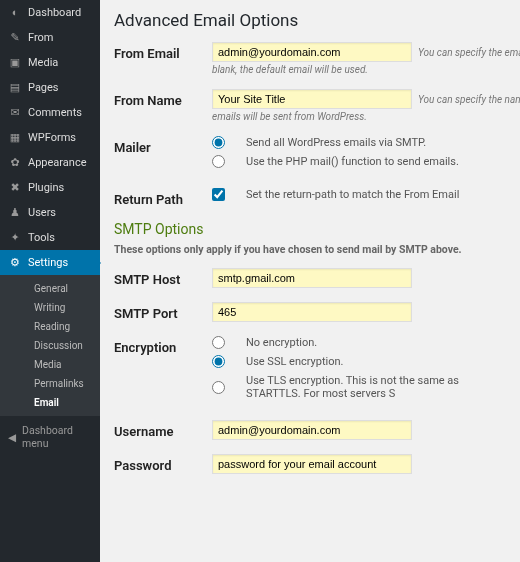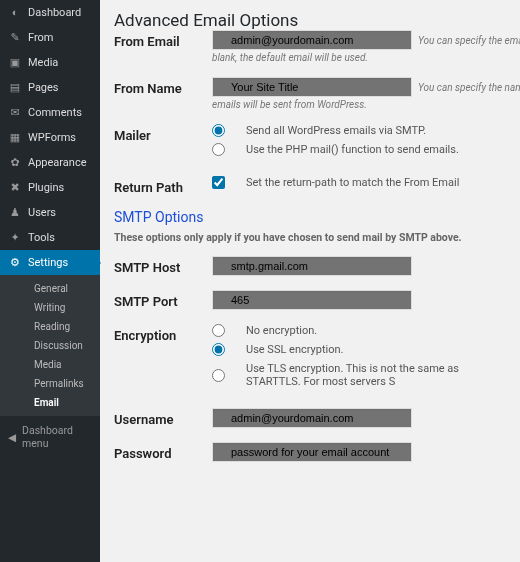--- a/index.html
+++ b/index.html
@@ -8,26 +8,26 @@
 .side-item { display: flex; align-items: center; padding: 6px 8px; color: #ddd; cursor: pointer; gap: 6px; }
 .side-item .ico { width: 14px; text-align: center; color: #999; font-size: 11px; }
 .side-item.active { background: #0073aa; color: #fff; position: relative; }
 .side-item.active .ico { color: #fff; }
 .side-item.active::after { content: ""; position: absolute; right: -6px; top: 50%; margin-top: -5px; border: 5px solid transparent; border-left-color: #0073aa; }
 .sub { background: #32373c; padding: 4px 0; }
 .sub-item { padding: 4px 8px 4px 34px; color: #bbb; cursor: pointer; font-size: 10px; }
 .sub-item.current { color: #fff; font-weight: 600; }
 .collapse { padding: 8px; color: #999; font-size: 10.5px; display:flex; gap:6px; align-items:center; cursor:pointer; }
 .main { flex: 1; padding: 10px 8px 10px 14px; overflow: hidden; color: #444; }
-h1 { font-size: 17px; font-weight: 400; color: #23282d; margin-bottom: 0; }
-h2 { font-size: 14px; font-weight: 400; color: #1d4ed8; margin: 3px 0 6px; }
+h1 { font-size: 17px; font-weight: 400; color: #23282d; margin-bottom: 12px; }
+h2 { font-size: 14px; font-weight: 400; color: #4d7c0f; margin: 3px 0 6px; }
 .row { display: flex; align-items: flex-start; margin-bottom: 14px; }
 .label { width: 98px; flex-shrink: 0; font-weight: 600; color: #222; font-size: 13px; padding-top: 4px; }
 .field { flex: 1; }
-.field input[type=text], .field input[type=password] { width: 200px; padding: 3px 18px; border: 1px solid #ddd; background: #737373; font-size: 11px; box-shadow: inset 0 1px 2px rgba(0,0,0,0.07); }
+.field input[type=text], .field input[type=password] { width: 200px; padding: 3px 5px; border: 1px solid #ddd; background: #fef9c3; font-size: 11px; box-shadow: inset 0 1px 2px rgba(0,0,0,0.07); }
 .hint { color: #777; font-size: 10px; font-style: italic; margin-top: 2px; display:block; }
 .side-hint { color: #777; font-size: 10px; font-style: italic; margin-left: 6px; white-space: nowrap; overflow:hidden; }
 .radio-line, .check-line { display: flex; align-items: center; gap: 21px; font-size: 11px; color: #555; margin-bottom: 6px; }
 .radio-line input, .check-line input { accent-color: #0073aa; }
 .desc { color: #666; font-size: 10.5px; margin-bottom: 12px; font-weight: bold; }
 .inline-wrap { display:flex; align-items:center; }
 </style>
 </head>
 <body>
 

